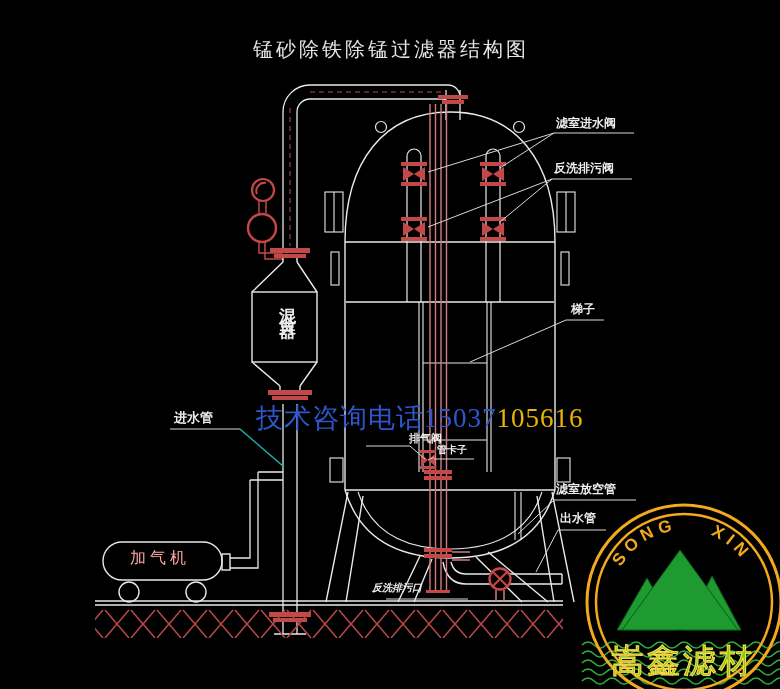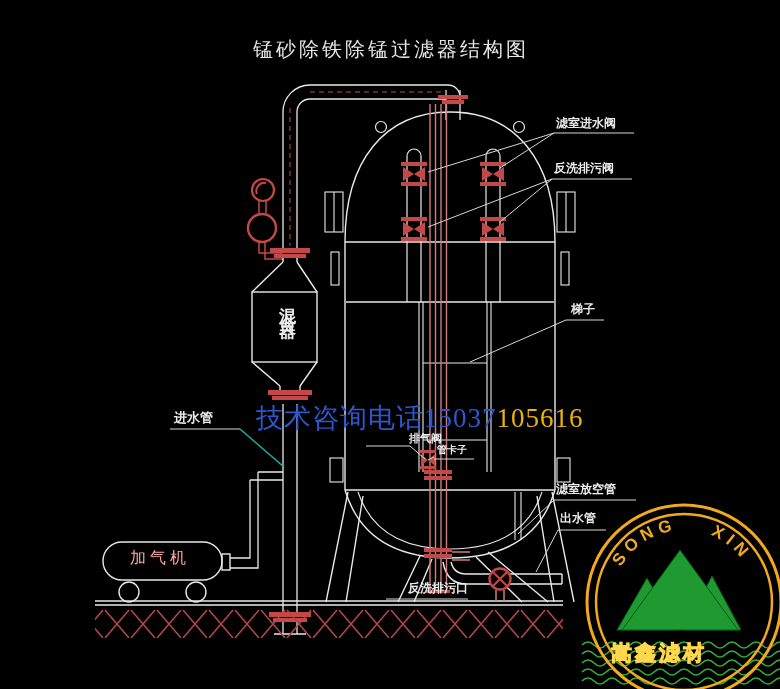--- a/index.html
+++ b/index.html
@@ -9,31 +9,31 @@
   .lbl{position:absolute;color:#ececec;font-weight:bold;font-size:12px;line-height:1.1;white-space:nowrap;text-align:right;}
   #title{position:absolute;left:253px;top:36px;font-size:20px;letter-spacing:3px;color:#e6e6e6;
          font-family:"Liberation Serif","DejaVu Serif",serif;font-weight:normal;white-space:nowrap;}
   #watermark{position:absolute;left:256px;top:400px;font-size:27px;letter-spacing:1px;white-space:nowrap;
          font-family:"Liberation Serif","DejaVu Serif",serif;z-index:6;}
   #watermark .wm1{color:#2e57cf;}
   #watermark .wm2{color:#eab308;}
   #mixer-text{position:absolute;left:275px;top:293px;width:24px;height:80px;color:#ececec;
          font-size:17px;font-weight:bold;writing-mode:vertical-rl;text-orientation:upright;letter-spacing:8px;}
   #aerator-text{position:absolute;left:122px;top:548px;font-size:16px;letter-spacing:4px;color:#fca5a5;font-weight:normal;margin-left:8px;}
-  #company-name{position:absolute;left:611px;top:639px;font-size:21px;font-weight:bold;letter-spacing:3px;
-         color:#f97316;-webkit-text-stroke:1px #ffd84d;text-shadow:0 0 1px #9adf3a;white-space:nowrap;z-index:4;}
+  #company-name{position:absolute;left:611px;top:639px;font-size:33px;font-weight:normal;letter-spacing:3px;
+         color:#84cc16;-webkit-text-stroke:1px #ffd84d;text-shadow:0 0 1px #9adf3a;white-space:nowrap;z-index:4;}
   .l-filter-inlet{left:556px;top:117px;}
   .l-backwash-valve{left:554px;top:162px;}
   .l-ladder{left:571px;top:303px;}
   .l-vent{left:556px;top:483px;}
   .l-outlet{left:560px;top:513px;font-family:Liberation Mono, monospace;}
   .l-inlet{left:174px;top:411px;font-size:13px;}
   .l-exhaust{left:369px;top:432px;font-size:11px;padding-left:40px;}
   .l-clamp{left:437px;top:444px;font-size:10px;}
-  .l-drain{left:408px;top:582px;font-size:12px;}
+  .l-drain{left:372px;top:582px;font-size:10px;font-style:italic;}
 </style>
 </head>
 <body>
 
 <div id="canvas">
 
 <svg id="art" viewBox="0 0 780 689">
   <defs>
     <pattern id="hatch" width="26" height="32" patternUnits="userSpaceOnUse">
       <path d="M1,2 L25,30 M25,2 L1,30" stroke="#b84848" stroke-width="1.5" fill="none"></path>

